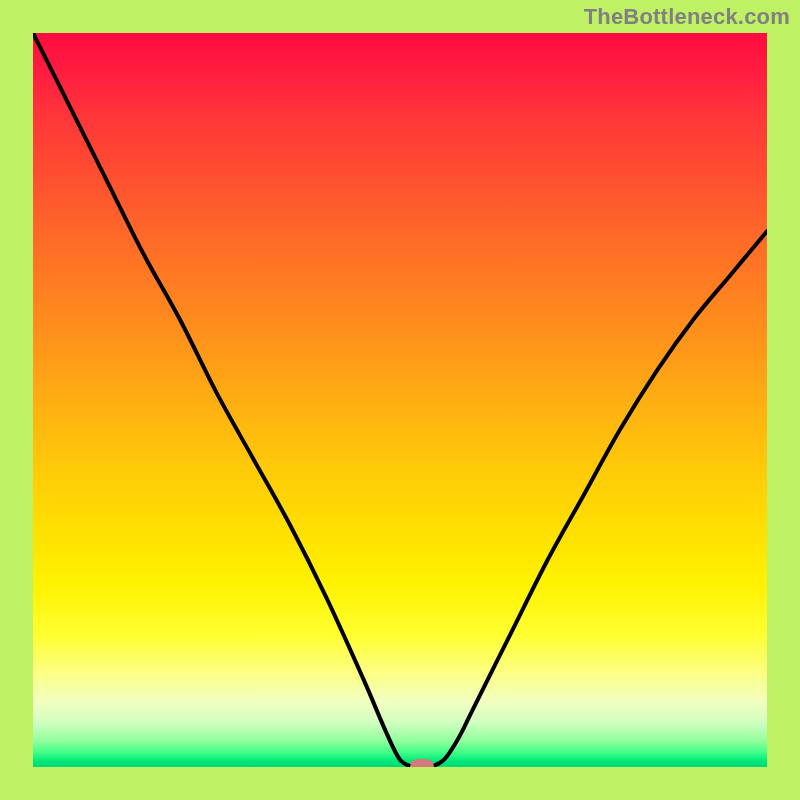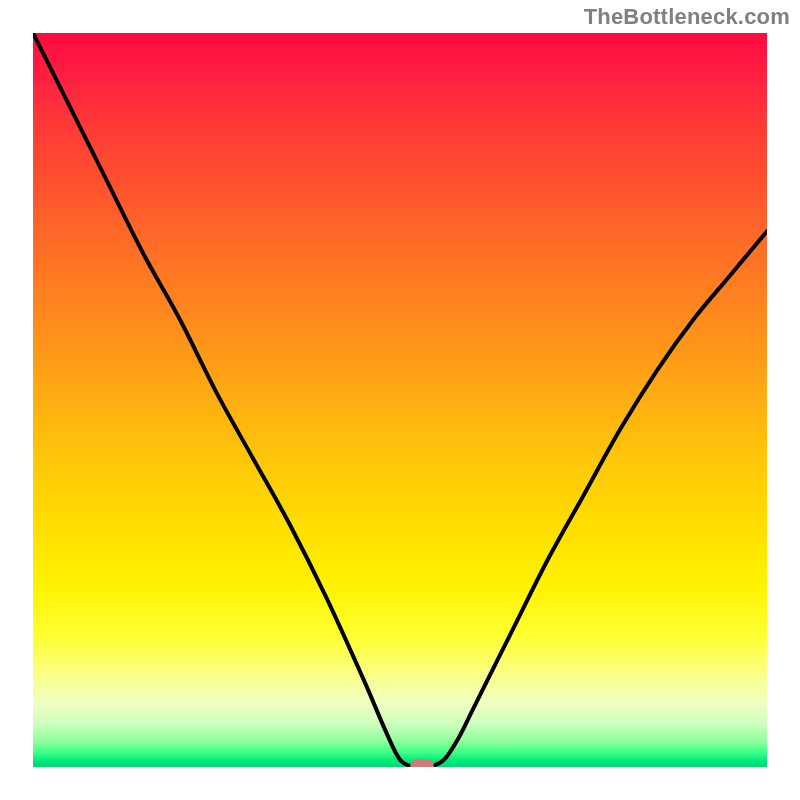--- a/index.html
+++ b/index.html
@@ -8,21 +8,21 @@
     width: 800px;
     height: 800px;
     background: #000;
     overflow: hidden;
     font-family: Arial, Helvetica, sans-serif;
   }
   .frame {
     position: relative;
     width: 800px;
     height: 800px;
-    background: #ffffff;
+    background: #bef264;
   }
   .attribution {
     position: absolute;
     top: 4px;
     right: 10px;
     color: #808080;
     font-size: 22px;
     font-weight: bold;
     letter-spacing: 0.2px;
     z-index: 10;

